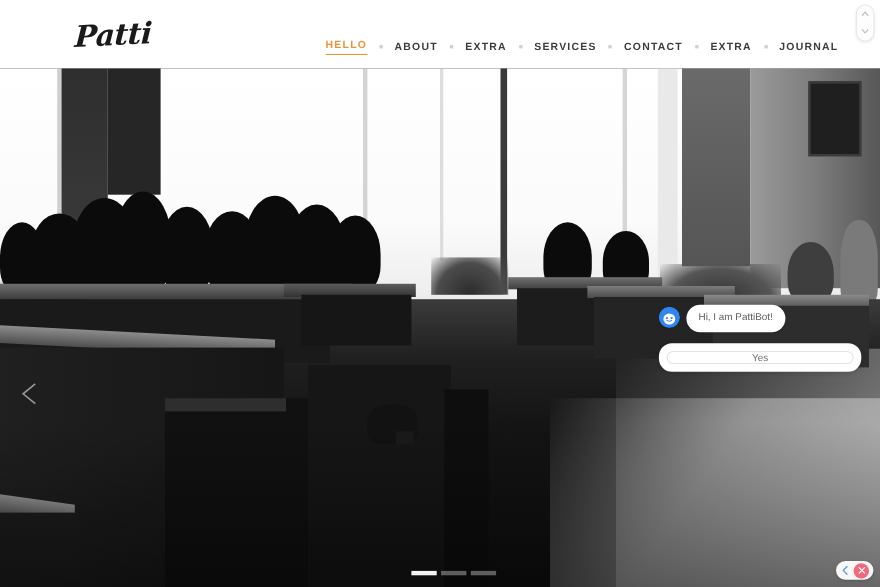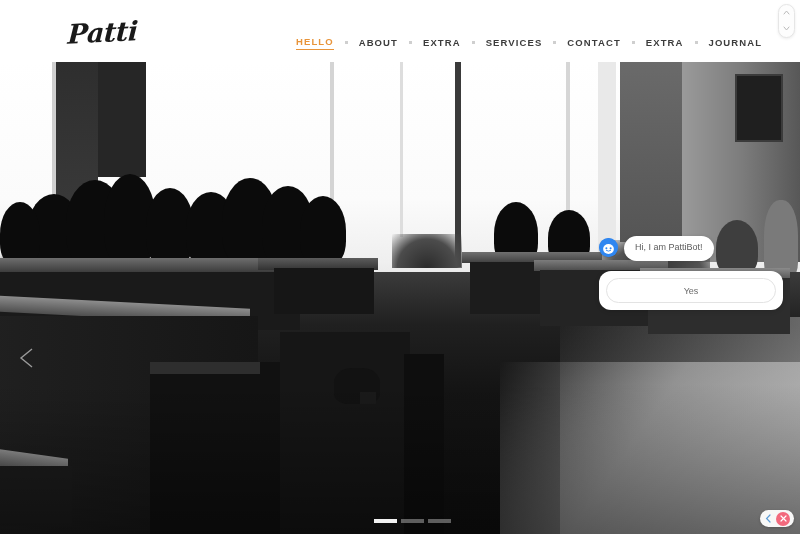--- a/index.html
+++ b/index.html
@@ -105,21 +105,21 @@
     display:flex; gap:4px; z-index:35;
   }
   .slide-bar {
     width:23px; height:4px; background:rgba(255,255,255,.35);
     cursor:pointer;
   }
   .slide-bar.active { background:#f2f2f2; }
 
   
   .chat {
-    position:absolute; right:17px; bottom:224px;
+    position:absolute; right:17px; bottom:196px;
     width:184px; z-index:50;
     display:flex; flex-direction:column; align-items:flex-start;
   }
   .chat-row { display:flex; align-items:flex-start; margin-bottom:7px; }
   .bot-avatar {
     width:19px; height:19px; border-radius:50%;
     background:#2f86f0; flex:0 0 auto;
     margin-right:6px; margin-top:2px;
     position:relative; overflow:hidden;
     box-shadow:0 1px 2px rgba(0,0,0,.18);
@@ -130,20 +130,21 @@
     padding:7px 11px 8px 11px;
     font-size:9px; color:#5d5d5d; line-height:1.1;
     box-shadow:0 1px 4px rgba(0,0,0,.14);
     white-space:nowrap;
   }
   .chat-actions {
     background:#ffffff; border-radius:12px;
     padding:7px; margin-top:3px;
     display:flex; gap:8px; width:184px;
     box-shadow:0 1px 5px rgba(0,0,0,.16);
+    flex-direction:column;
   }
   .chat-btn {
     flex:1; height:25px; border-radius:13px;
     border:1px solid #e3e3e3; background:#fff;
     font-size:9px; color:#6b6b6b; cursor:pointer;
     font-family:"Liberation Sans", sans-serif;
     display:flex; align-items:center; justify-content:center;
   }
 
   

